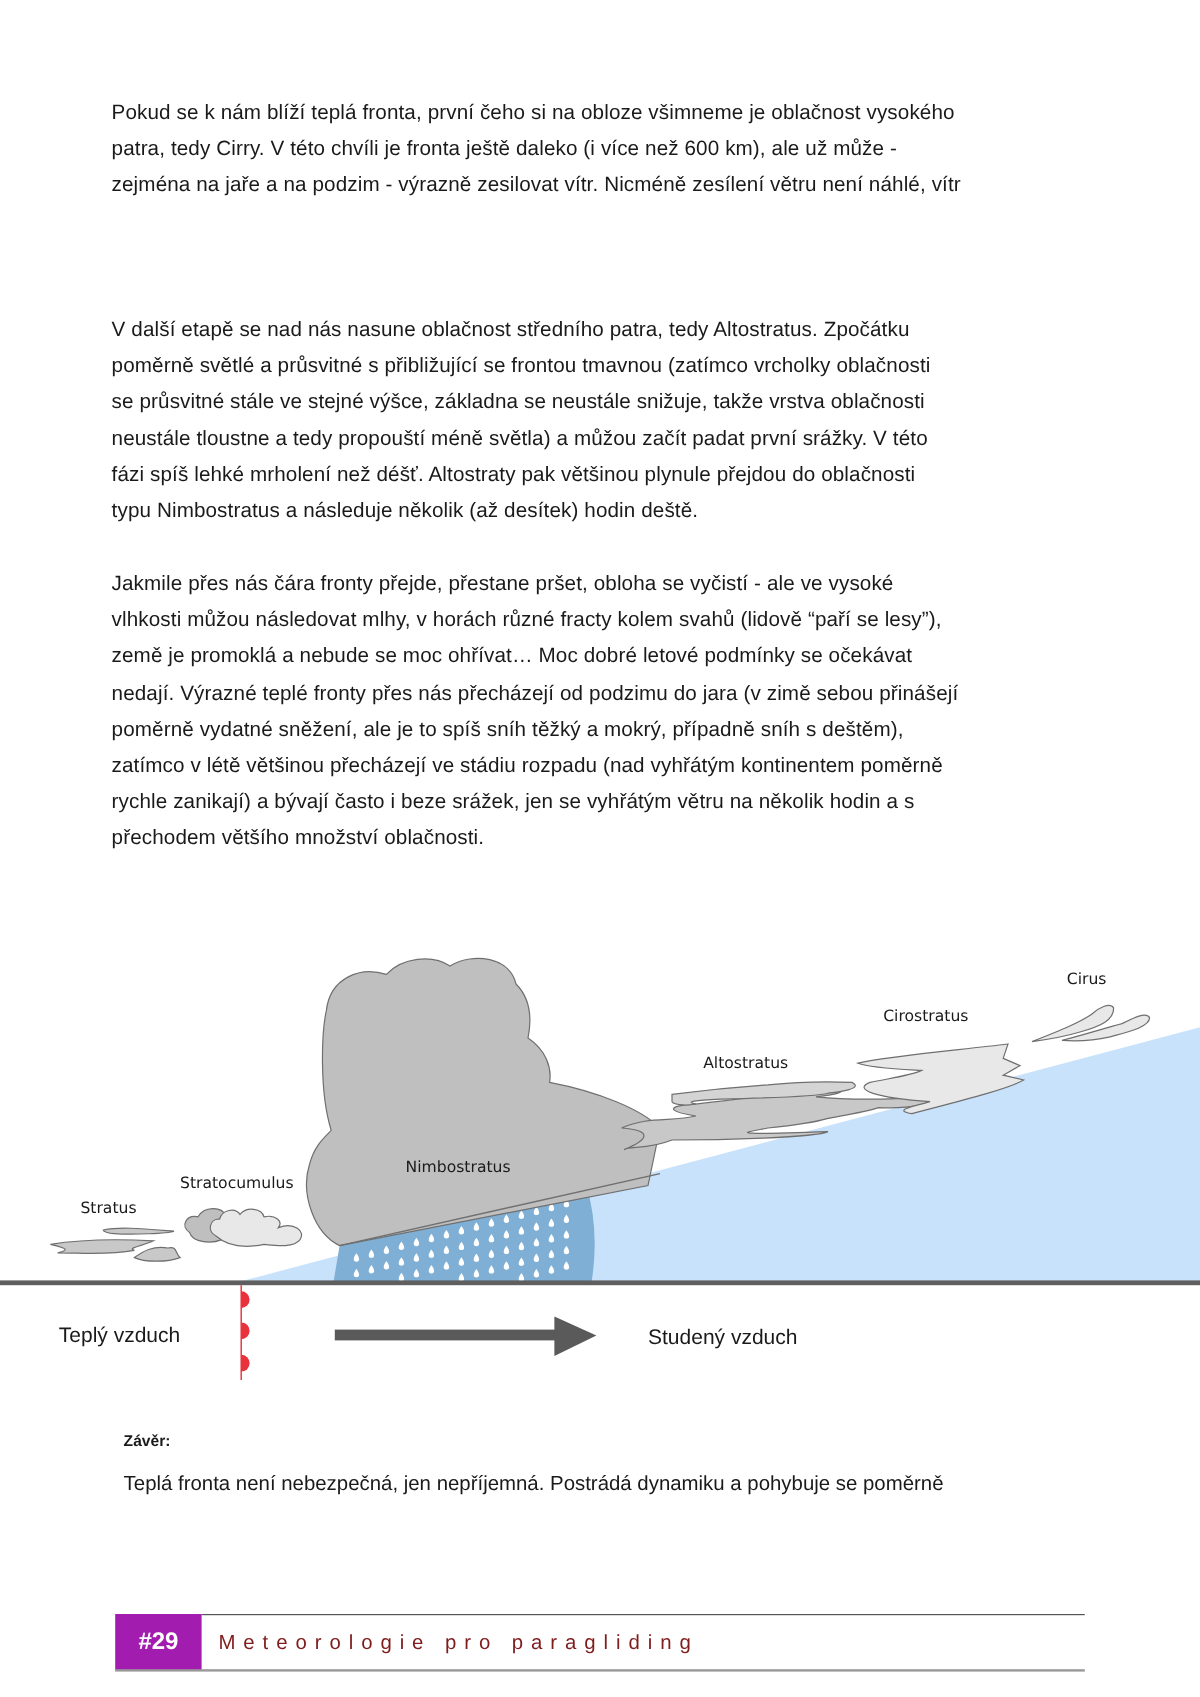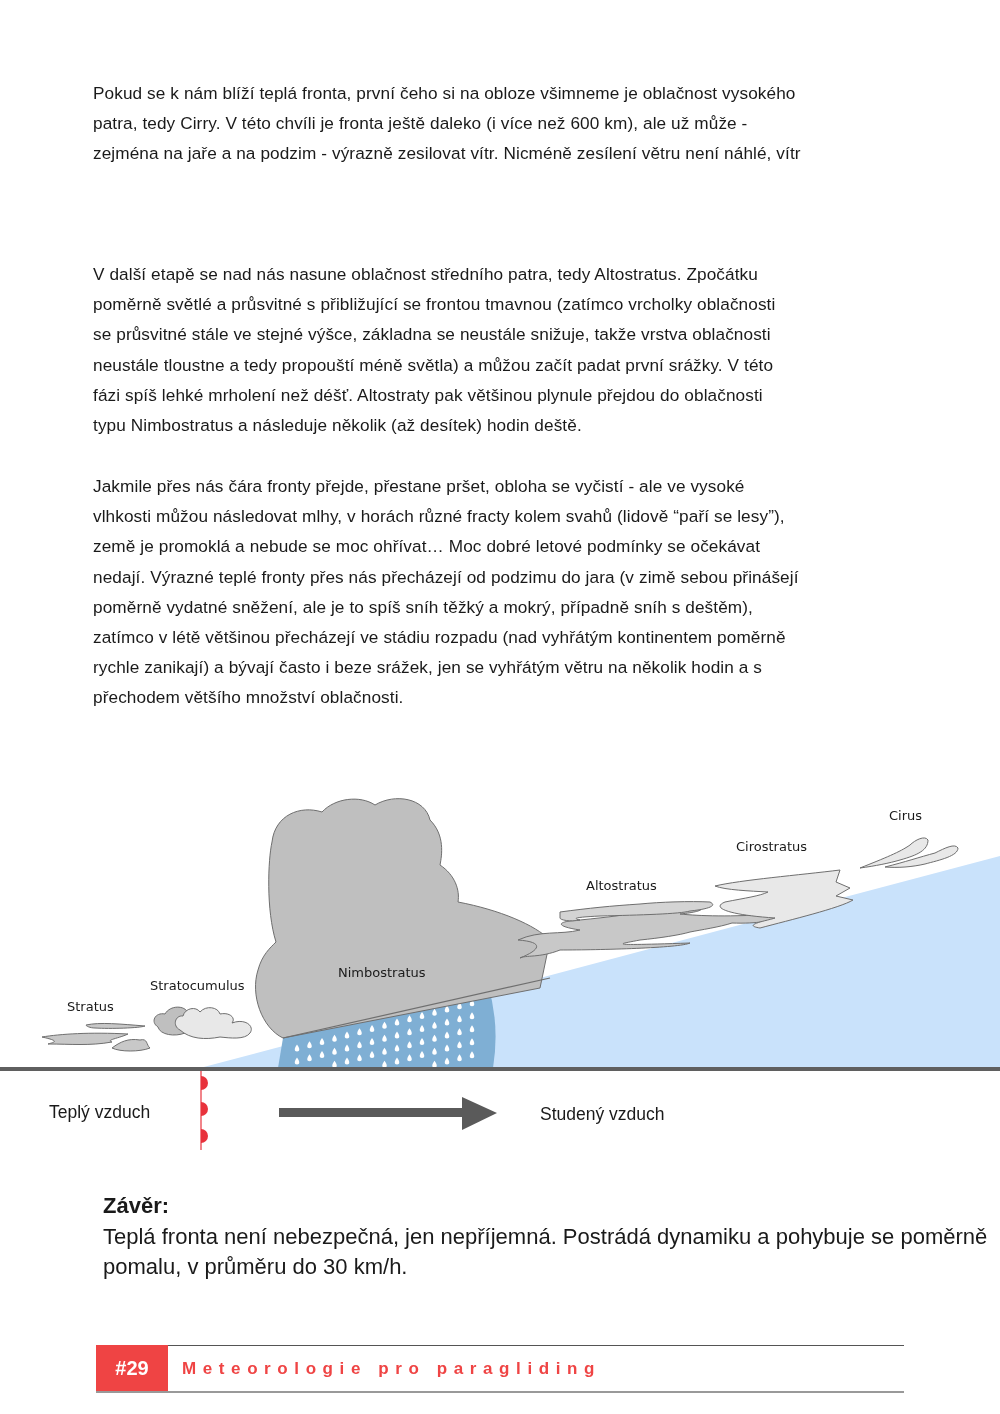--- a/index.html
+++ b/index.html
@@ -8,32 +8,32 @@
   .para { position: absolute; left: 93px; width: 800px; font-size: 17.2px;
           line-height: 30.2px; margin: 0; letter-spacing: 0.1px; }
   .para .line { display: block; white-space: nowrap; }
   #p1 { top: 78px; }
   #p2 { top: 259px; }
   #p3 { top: 471px; }
   #diagram { position: absolute; left: 0; top: 790px; width: 1000px; height: 370px; }
   .dlabel { font-family: "DejaVu Sans", sans-serif; font-size: 13px; fill: #1a1a1a; }
   .glabel { font-family: "Liberation Sans", sans-serif; font-size: 17.5px; fill: #1a1a1a; }
   #conclusion-title { position: absolute; left: 103px; top: 1193px; font-weight: bold;
-                      font-size: 22px; margin: 0; }
+                      font-size: 13px; margin: 0; }
   #conclusion { position: absolute; left: 103px; top: 1222px; width: 800px;
-                font-size: 22px; line-height: 30px; margin: 0; }
+                font-size: 17px; line-height: 30px; margin: 0; }
   #conclusion .line { display: block; white-space: nowrap; }
   #footer { position: absolute; left: 96px; top: 1345px; width: 808px; height: 48px; }
   #footer .num { position: absolute; left: 0; top: 0; width: 72px; height: 47px;
-                 background: #ef4444; color: #fff; font-weight: bold; font-size: 20px;
+                 background: #a21caf; color: #fff; font-weight: bold; font-size: 20px;
                  line-height: 47px; text-align: center; }
   #footer .topline { position: absolute; left: 72px; right: 0; top: 0; height: 1px; background: #555; }
   #footer .botline { position: absolute; left: 0; right: 0; top: 46px; height: 2px; background: #999; }
-  #footer .title { position: absolute; left: 86px; top: 0; line-height: 47px; font-weight: bold;
-                   font-size: 17px; letter-spacing: 6.6px; color: #ef4444; }
+  #footer .title { position: absolute; left: 86px; top: 0; line-height: 47px; font-weight: normal;
+                   font-size: 17px; letter-spacing: 6.6px; color: #7f1d1d; }
 </style>
 </head>
 <body>
 
 <div id="p1" class="para">
   <span class="line">Pokud se k nám blíží teplá fronta, první čeho si na obloze všimneme je oblačnost vysokého</span>
   <span class="line">patra, tedy Cirry. V této chvíli je fronta ještě daleko (i více než 600 km), ale už může -</span>
   <span class="line">zejména na jaře a na podzim - výrazně zesilovat vítr. Nicméně zesílení větru není náhlé, vítr</span>
 </div>
 
@@ -170,21 +170,20 @@
     <polygon points="462,307 497,323 462,340" fill="#5a5a5a"></polygon>
   </g>
 
   <text class="glabel" x="49" y="328">Teplý vzduch</text>
   <text class="glabel" x="540" y="330">Studený vzduch</text>
 </svg>
 
 <p id="conclusion-title">Závěr:</p>
 <p id="conclusion">
   <span class="line">Teplá fronta není nebezpečná, jen nepříjemná. Postrádá dynamiku a pohybuje se poměrně</span>
-  <span class="line">pomalu, v průměru do 30 km/h.</span>
 </p>
 
 <div id="footer">
   <div class="num">#29</div>
   <div class="topline"></div>
   <div class="botline"></div>
   <div class="title">Meteorologie pro paragliding</div>
 </div>
 
 </body></html>

